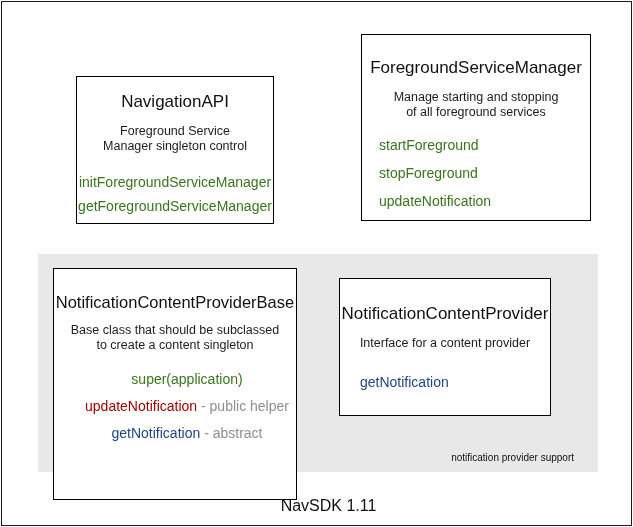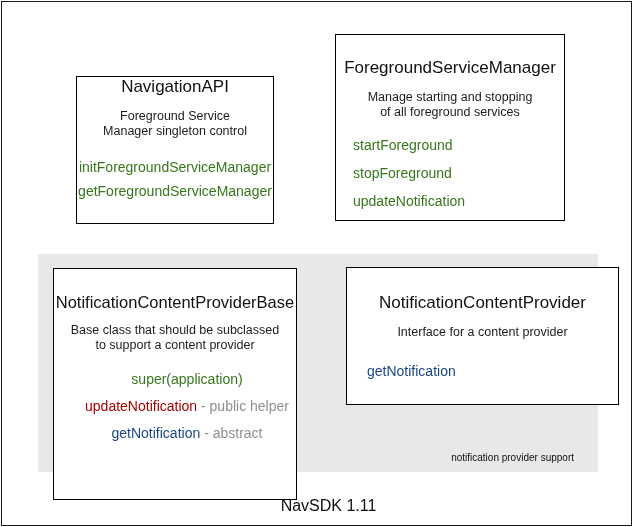--- a/index.html
+++ b/index.html
@@ -50,41 +50,41 @@
     line-height: 15px;
     white-space: nowrap;
   }
   .m-green { color: #38761d; }
   .m-red   { color: #a40000; }
   .m-blue  { color: #1c4587; }
   .m-note  { color: #8e8e8e; }
 
   
   #box-navapi { left: 74px; top: 74px; width: 198px; height: 148px; }
-  #box-navapi .box-title { }
+  #box-navapi .box-title { margin-top: 15px; }
   #box-navapi .box-desc  { margin-top: 12px; }
   #box-navapi .methods   { margin-top: 21px; }
   #box-navapi .method    { margin-bottom: 9px; }
 
   
-  #box-fsm { left: 333px; top: 32px; width: 230px; height: 187px; }
+  #box-fsm { left: 359px; top: 32px; width: 230px; height: 187px; }
   #box-fsm .box-title { margin-top: 23px; }
   #box-fsm .box-desc  { margin-top: 12px; }
   #box-fsm .methods   { margin-top: 18px; text-align: left; padding-left: 17px; }
   #box-fsm .method    { margin-bottom: 13px; }
 
   
   #box-ncpb { left: 51px; top: 266px; width: 244px; height: 232px; }
   #box-ncpb .box-title { margin-top: 23px; font-size: 16.5px; }
   #box-ncpb .box-desc  { margin-top: 11px; }
   #box-ncpb .methods   { margin-top: 19px; text-align: center; padding-left: 24px; }
   #box-ncpb .method    { margin-bottom: 12px; }
 
   
-  #box-ncp { left: 337px; top: 265px; width: 273px; height: 138px; margin-left: 7px; }
+  #box-ncp { left: 337px; top: 276px; width: 212px; height: 138px; }
   #box-ncp .box-title { margin-top: 25px; }
   #box-ncp .box-desc  { margin-top: 12px; }
   #box-ncp .methods   { margin-top: 24px; text-align: left; padding-left: 20px; }
 
   .group-label {
     position: absolute;
     right: 24px;
     bottom: 9px;
     font-size: 10px;
     color: #111111;
@@ -132,21 +132,21 @@
       <div class="method m-green">startForeground</div>
       <div class="method m-green">stopForeground</div>
       <div class="method m-green">updateNotification</div>
     </div>
   </div>
 
   <div class="class-box thick" id="box-ncpb">
     <div class="box-title">NotificationContentProviderBase</div>
     <div class="box-desc">
       <div>Base class that should be subclassed</div>
-      <div>to support a content provider</div>
+      <div>to create a content singleton</div>
     </div>
     <div class="methods">
       <div class="method"><span class="m-green">super(application)</span></div>
       <div class="method"><span class="m-red">updateNotification</span> <span class="m-note">- public helper</span></div>
       <div class="method"><span class="m-blue">getNotification</span> <span class="m-note">- abstract</span></div>
     </div>
   </div>
 
   <div class="class-box thick" id="box-ncp">
     <div class="box-title">NotificationContentProvider</div>

